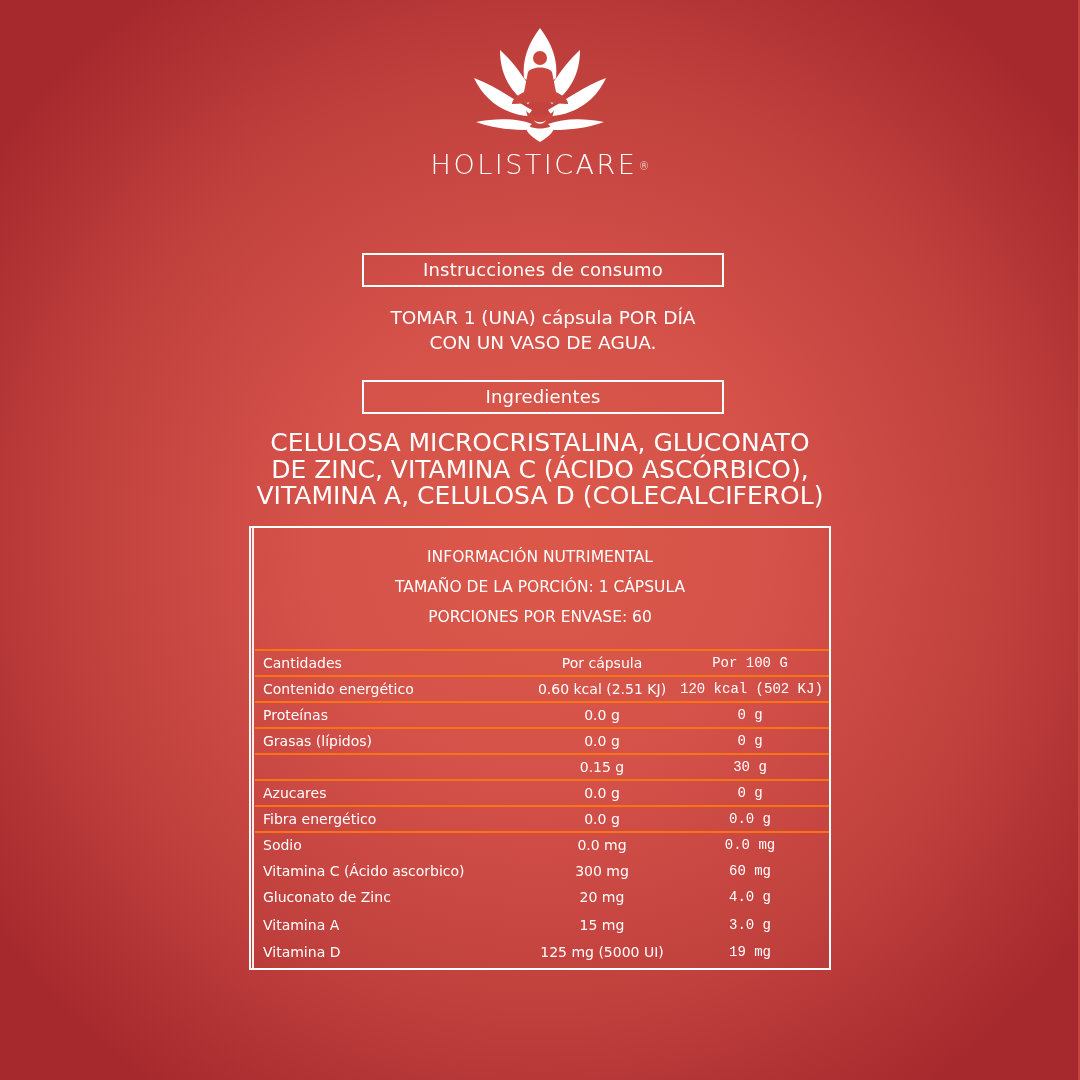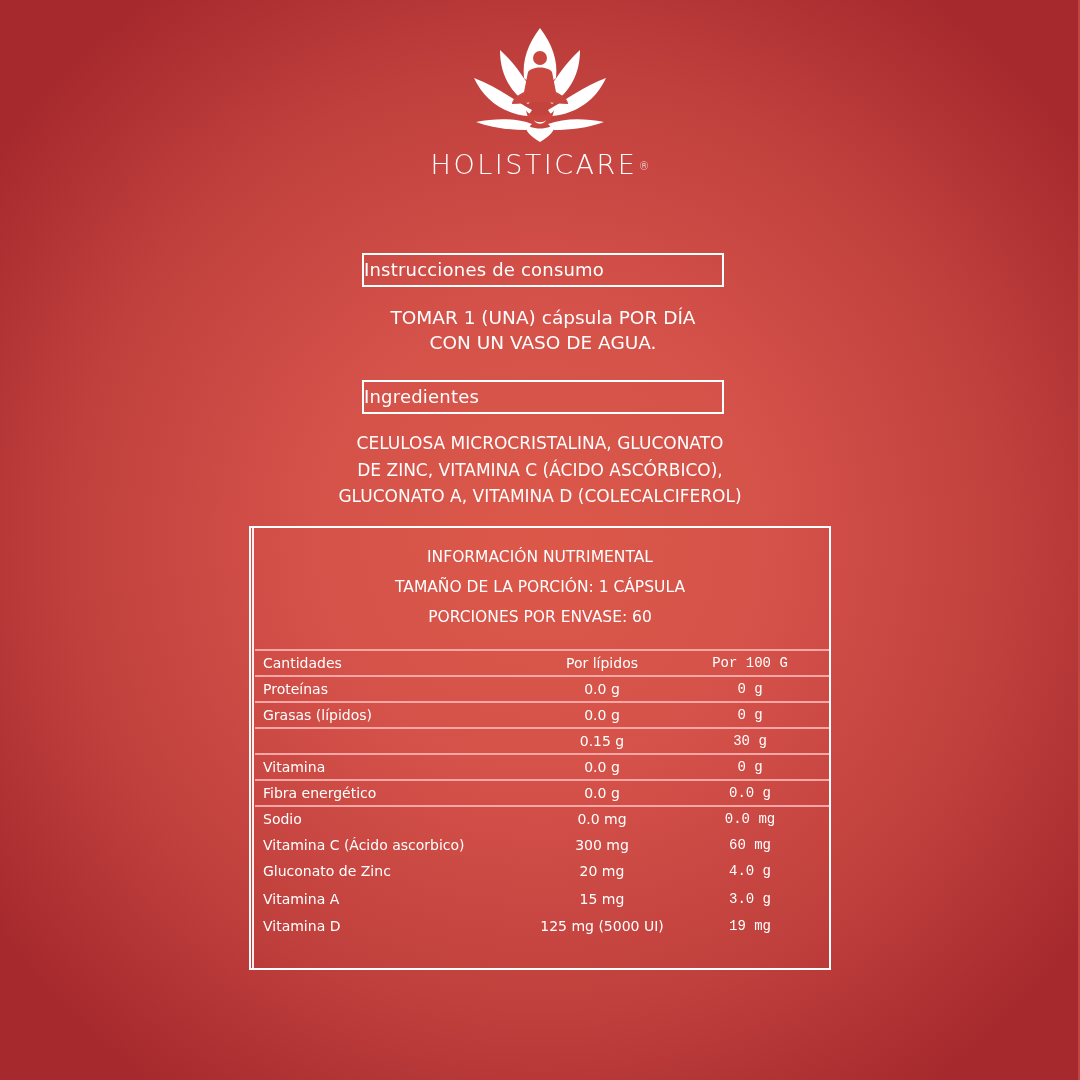--- a/index.html
+++ b/index.html
@@ -50,37 +50,38 @@
       letter-spacing: 0;
       margin-left: 1px;
     }
     
     .section-box {
       position: absolute;
       left: 362px;
       width: 358px;
       height: 30px;
       border: 2px solid #ffffff;
+      text-align: center;
       font-size: 18px;
       line-height: 30px;
       letter-spacing: 0.2px;
     }
     .box-instructions { top: 253px; }
     .box-ingredients { top: 380px; }
     .para {
       position: absolute;
       left: 0;
       width: 1080px;
       text-align: center;
       font-size: 18.5px;
       line-height: 25px;
     }
     .para .line { display: block; white-space: pre; }
     .para-instructions { top: 305px; left: 3px; }
-    .para-ingredients { top: 430px; font-size: 17px; line-height: 26.5px; }
+    .para-ingredients { top: 430px; font-size: 25px; line-height: 26.5px; }
     
     .nutri {
       position: absolute;
       left: 249px;
       top: 526px;
       width: 578px;
       height: 440px;
       border: 2px solid #ffffff;
     }
     .nutri-header {
@@ -109,21 +110,21 @@
     }
     .rows {
       position: absolute;
       left: 4px;
       top: 121px;
       width: 574px;
     }
     .row {
       position: relative;
       height: 24px;
-      border-top: 2px solid #fca5a5;
+      border-top: 2px solid #f97316;
       font-size: 14px;
       line-height: 24px;
     }
     .row.noline {
       border-top: 2px solid transparent;
       height: 24px;
     }
     .row .c-name {
       position: absolute;
       left: 8px;
@@ -183,53 +184,58 @@
 <div class="section-box box-instructions">Instrucciones de consumo</div>
 <div class="para para-instructions">
   <span class="line">TOMAR 1 (UNA) cápsula POR DÍA</span>
   <span class="line">CON UN VASO DE AGUA.</span>
 </div>
 
 <div class="section-box box-ingredients">Ingredientes</div>
 <div class="para para-ingredients">
   <span class="line">CELULOSA MICROCRISTALINA, GLUCONATO</span>
   <span class="line">DE ZINC, VITAMINA C (ÁCIDO ASCÓRBICO),</span>
-  <span class="line">GLUCONATO A, VITAMINA D (COLECALCIFEROL)</span>
+  <span class="line">VITAMINA A, CELULOSA D (COLECALCIFEROL)</span>
 </div>
 
 <div class="nutri">
   <div class="inner-left"></div>
   <div class="nutri-header">
     <div class="hline" style="top:20px;">INFORMACIÓN NUTRIMENTAL</div>
     <div class="hline" style="top:50px;text-align:center;">TAMAÑO DE LA PORCIÓN: 1 CÁPSULA</div>
     <div class="hline" style="top:80px;">PORCIONES POR ENVASE: 60</div>
   </div>
 
   <div class="rows">
     <div class="row">
       <span class="c-name">Cantidades</span>
-      <span class="c-per">Por lípidos</span>
+      <span class="c-per">Por cápsula</span>
       <span class="c-100">Por 100 G</span>
+    </div>
+    <div class="row">
+      <span class="c-name">Contenido energético</span>
+      <span class="c-per">0.60 kcal (2.51 KJ)</span>
+      <span class="c-100">120 kcal (502 KJ)</span>
     </div>
     <div class="row">
       <span class="c-name">Proteínas</span>
       <span class="c-per">0.0 g</span>
       <span class="c-100">0 g</span>
     </div>
     <div class="row">
       <span class="c-name">Grasas (lípidos)</span>
       <span class="c-per">0.0 g</span>
       <span class="c-100">0 g</span>
     </div>
     <div class="row">
       <span class="c-per">0.15 g</span>
       <span class="c-100">30 g</span>
     </div>
     <div class="row">
-      <span class="c-name">Vitamina</span>
+      <span class="c-name">Azucares</span>
       <span class="c-per">0.0 g</span>
       <span class="c-100">0 g</span>
     </div>
     <div class="row">
       <span class="c-name">Fibra energético</span>
       <span class="c-per">0.0 g</span>
       <span class="c-100">0.0 g</span>
     </div>
     <div class="row">
       <span class="c-name">Sodio</span>

